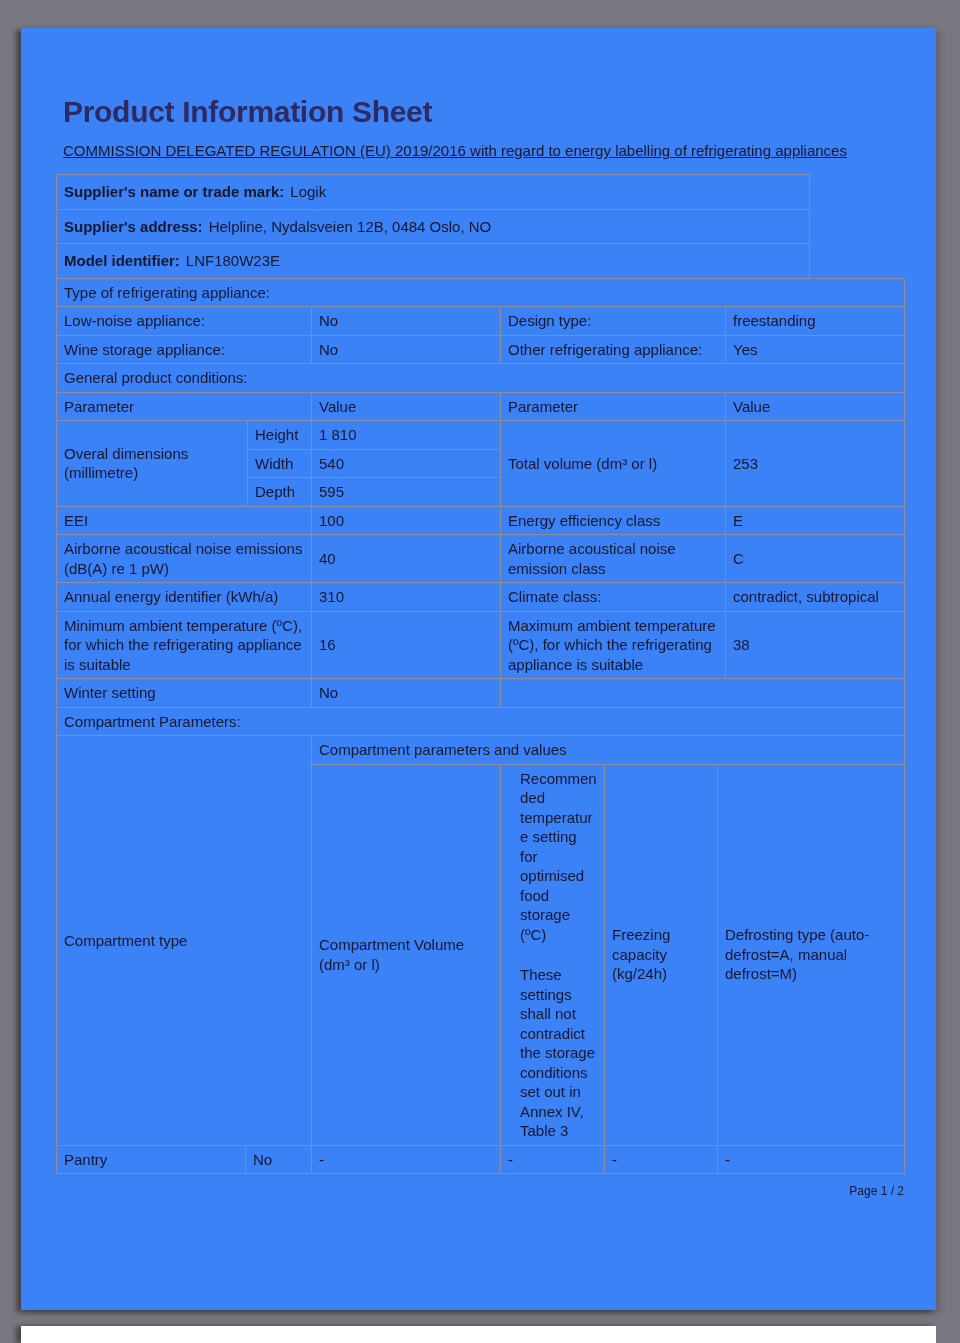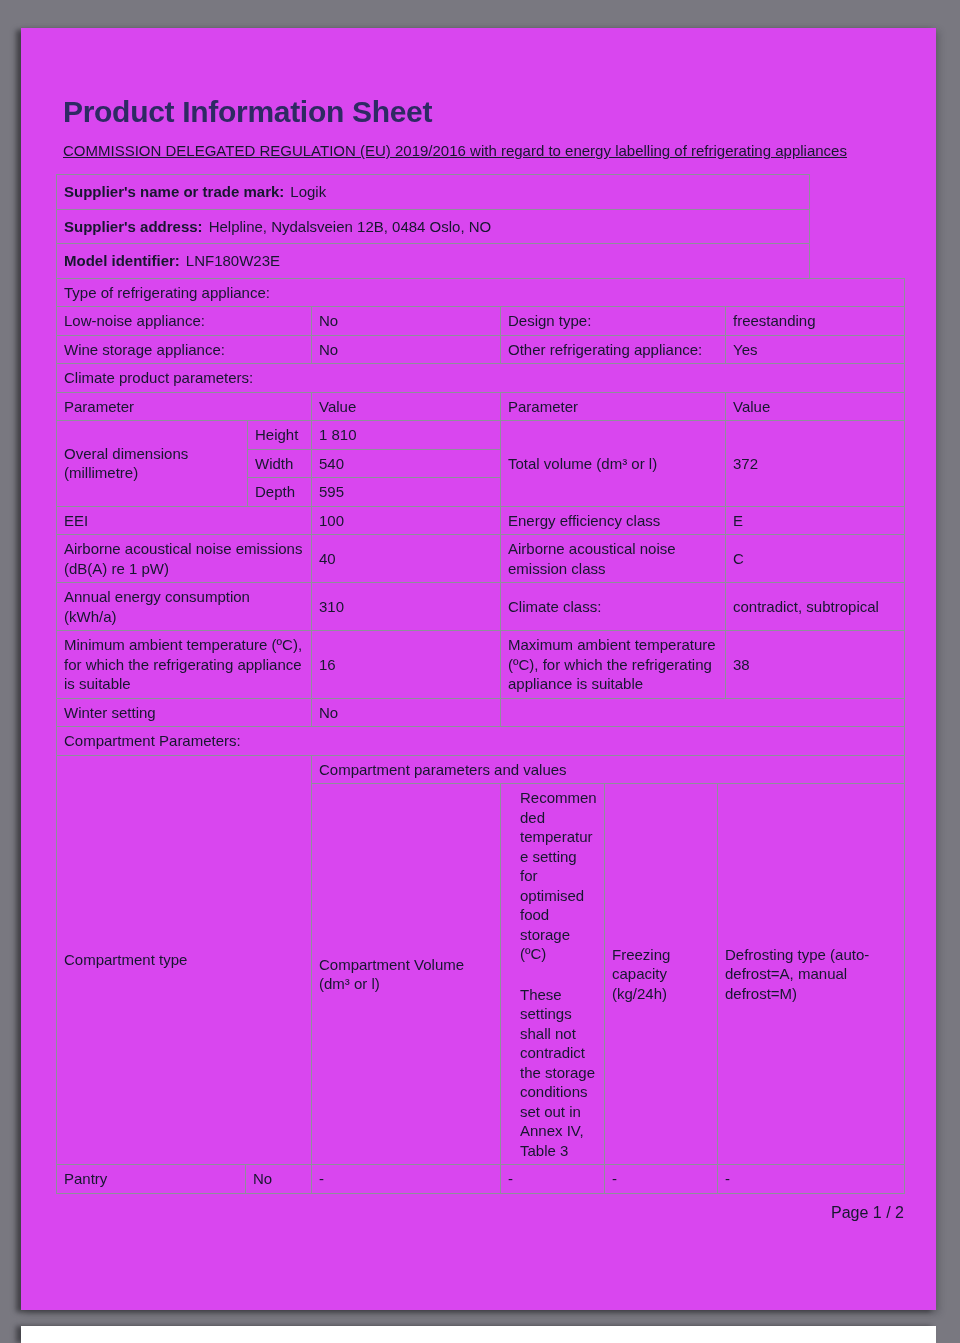--- a/index.html
+++ b/index.html
@@ -5,21 +5,21 @@
   html,body{margin:0;padding:0}
   body{
     width:960px;height:1343px;
     background:#797880;
     font-family:"Liberation Sans",sans-serif;
     position:relative;overflow:hidden;
   }
   .page{
     position:absolute;left:21px;top:28px;
     width:915px;height:1282px;
-    background:#d946ef;
+    background:#3b82f6;
     box-sizing:border-box;
     padding:64px 28px 0 35px;
     color:#17172f;
     box-shadow:-5px 2px 5px rgba(25,25,30,0.55), 3px 3px 7px rgba(40,40,45,0.30);
   }
   .page2{
     position:absolute;left:21px;top:1326px;
     width:915px;height:17px;background:#ffffff;
     box-shadow:-5px 0 5px rgba(25,25,30,0.55);
   }
@@ -50,21 +50,21 @@
   .b{font-weight:bold}
   .v{margin-left:6px}
   td.hrow{font-weight:normal}
   td.center{text-align:center}
   td.justify{text-align:justify}
   td.temp-cell{height:360px}
   td.temp-cell p{margin:0 0 21px 12px}
   td.temp-cell p:last-child{margin-bottom:0}
   .pagenum{
     width:848px;text-align:right;
-    font-size:16px;color:#17172f;
+    font-size:12px;color:#17172f;
     margin-top:10px;
   }
 </style>
 </head>
 <body>
 
 <div class="page">
 
   <h1>Product Information Sheet</h1>
   <p class="reg">COMMISSION DELEGATED REGULATION (EU) 2019/2016 with regard to energy labelling of refrigerating appliances</p>
@@ -106,36 +106,36 @@
     </tr>
 
     <tr>
       <td colspan="2">Wine storage appliance:</td>
       <td>No</td>
       <td colspan="2" class="justify">Other refrigerating appliance:</td>
       <td>Yes</td>
     </tr>
 
     <tr>
-      <td colspan="6" class="hrow">Climate product parameters:</td>
+      <td colspan="6" class="hrow">General product conditions:</td>
     </tr>
 
     <tr>
       <td colspan="2">Parameter</td>
       <td>Value</td>
       <td colspan="2">Parameter</td>
       <td>Value</td>
     </tr>
 
     <tr>
       <td rowspan="3">Overal dimensions (millimetre)</td>
       <td>Height</td>
       <td>1 810</td>
       <td colspan="2" rowspan="3">Total volume (dm³ or l)</td>
-      <td rowspan="3">372</td>
+      <td rowspan="3">253</td>
     </tr>
     <tr>
       <td>Width</td>
       <td>540</td>
     </tr>
     <tr>
       <td>Depth</td>
       <td>595</td>
     </tr>
 
@@ -147,21 +147,21 @@
     </tr>
 
     <tr>
       <td colspan="2">Airborne acoustical noise emissions (dB(A) re 1 pW)</td>
       <td>40</td>
       <td colspan="2">Airborne acoustical noise emission class</td>
       <td>C</td>
     </tr>
 
     <tr>
-      <td colspan="2">Annual energy consumption (kWh/a)</td>
+      <td colspan="2">Annual energy identifier (kWh/a)</td>
       <td>310</td>
       <td colspan="2">Climate class:</td>
       <td>contradict, subtropical</td>
     </tr>
 
     <tr>
       <td colspan="2">Minimum ambient temperature (ºC), for which the refrigerating appliance is suitable</td>
       <td>16</td>
       <td colspan="2">Maximum ambient temperature (ºC), for which the refrigerating appliance is suitable</td>
       <td>38</td>

